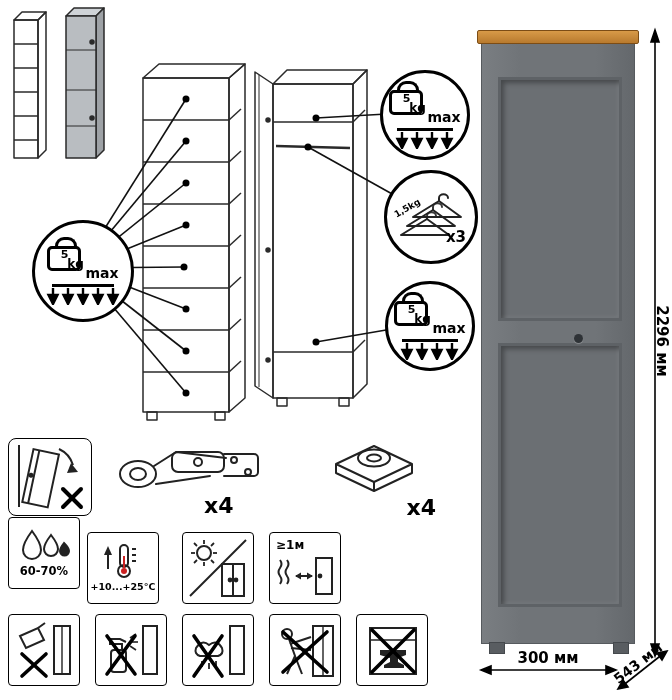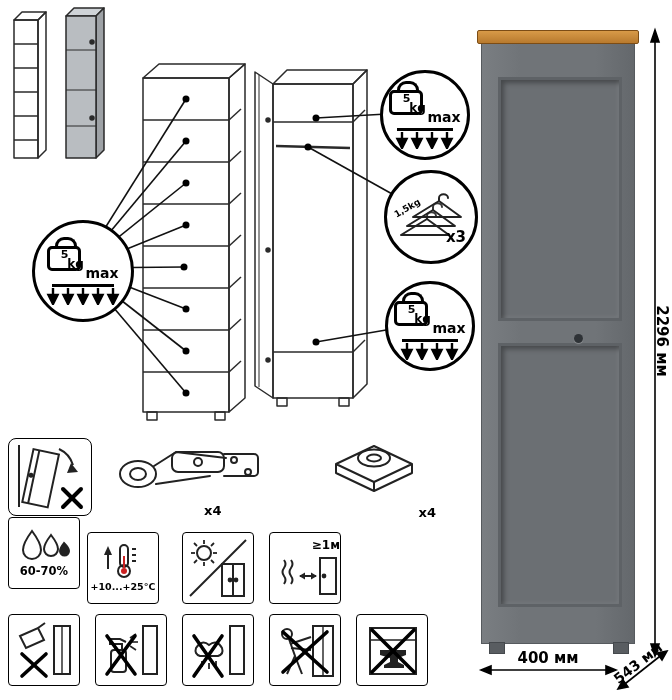--- a/index.html
+++ b/index.html
@@ -34,22 +34,22 @@
          box-shadow:0 1px 1px rgba(255,255,255,.25);}
   .wfoot{position:absolute;top:642px;width:14px;height:10px;background:#595d61;border:1px solid #45494d;z-index:1;}
 
   .dim{position:absolute;font-weight:bold;font-size:15px;text-align:center;z-index:4;}
 
   
   .ibox{position:absolute;width:72px;height:72px;border:1.7px solid #000;border-radius:4px;background:#fff;
         display:flex;flex-direction:column;align-items:center;justify-content:center;gap:2px;box-sizing:border-box;}
   .ilabel{font-weight:bold;font-size:11.5px;line-height:12px;}
   .ilabel.small{font-size:9.5px;}
-  .x4{position:absolute;font-weight:bold;font-size:13px;}
-  .distrow{align-items:flex-end;padding-left:16px;}
+  .x4{position:absolute;font-weight:bold;font-size:22px;}
+  .distrow{align-items:flex-start;padding-left:4px;}
   .distlabel{font-weight:bold;font-size:12px;margin-left:2px;}
 </style>
 </head>
 <body>
 
 <div class="sheet">
 
   <svg class="abs" style="left:0;top:0;z-index:0" width="672" height="700" viewBox="0 0 672 700">
     <g fill="none" stroke="#2a2a2a" stroke-width="1.5" stroke-linejoin="round">
 
@@ -248,21 +248,21 @@
         <polygon points="655,656 651,644 659,644"></polygon>
       <line x1="485" y1="670" x2="612" y2="670"></line>
       <polygon points="481,670 491,666 491,674"></polygon>
         <polygon points="616,670 606,666 606,674"></polygon>
       <line x1="621" y1="687" x2="664" y2="653"></line>
       <polygon points="618,689 628,687 623,680"></polygon>
         <polygon points="667,651 657,653 662,660"></polygon>
     </g>
   </svg>
   <div class="dim" style="left:622px;top:332px;width:80px;transform:rotate(90deg)">2296 мм</div>
-  <div class="dim" style="left:503px;top:649px;width:90px">400 мм</div>
+  <div class="dim" style="left:503px;top:649px;width:90px">300 мм</div>
   <div class="dim" style="left:600px;top:655px;width:76px;transform:rotate(-38deg);font-size:14px">543 мм</div>
 
   <div class="ibox" style="left:8px;top:438px;width:84px;height:78px;border-radius:8px">
     <svg width="78" height="72" viewBox="0 0 78 72">
       <g fill="none" stroke="#222" stroke-width="2">
         <line x1="8" y1="4" x2="8" y2="66"></line>
         <g transform="rotate(12 28 40)">
           <rect x="16" y="10" width="26" height="54"></rect>
           <line x1="22" y1="10" x2="22" y2="64"></line>
           <circle cx="19" cy="36" r="1.5" fill="#222"></circle>

